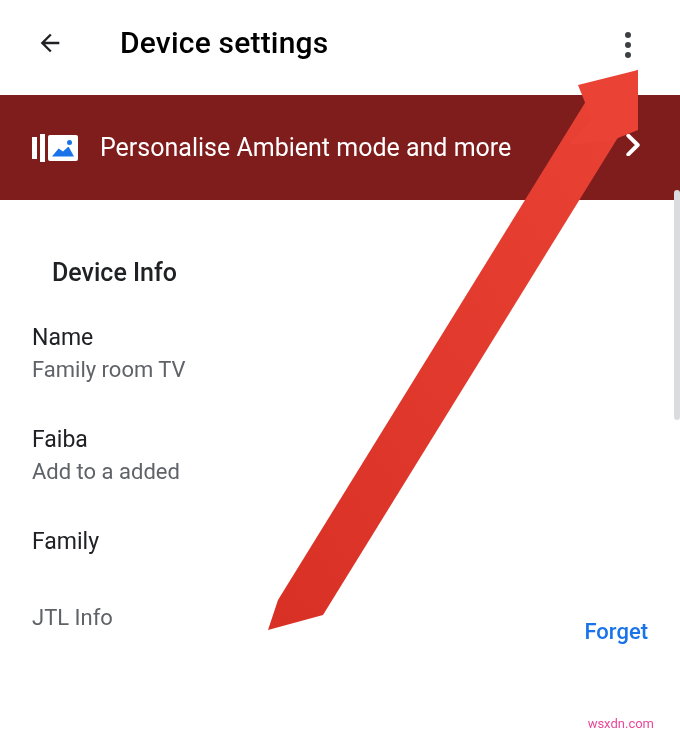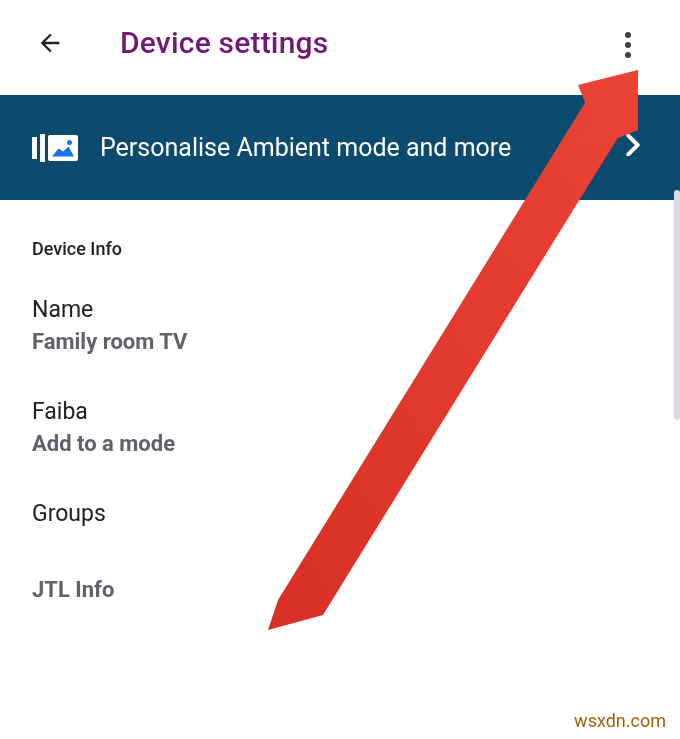--- a/index.html
+++ b/index.html
@@ -27,21 +27,21 @@
       cursor: pointer;
       display: flex;
       align-items: center;
       justify-content: center;
       margin-right: 55px;
     }
     .page-title {
       font-size: 30px;
       font-weight: 500;
       letter-spacing: 0.2px;
-      color: #701a75;
+      color: #000000;
     }
     .more-menu {
       position: absolute;
       right: 40px;
       top: 30px;
       width: 24px;
       height: 30px;
       cursor: pointer;
       display: flex;
       flex-direction: column;
@@ -49,21 +49,21 @@
       justify-content: space-between;
       padding: 2px 0;
     }
     .more-dot {
       width: 6px;
       height: 6px;
       background: #3c4043;
       border-radius: 50%;
     }
     .ambient-banner {
-      background: #0c4a6e;
+      background: #7f1d1d;
       display: flex;
       align-items: center;
       padding: 38px 32px;
       cursor: pointer;
       position: relative;
     }
     .ambient-icon {
       display: flex;
       align-items: center;
       gap: 3px;
@@ -111,44 +111,45 @@
       flex: 1;
     }
     .ambient-chevron {
       color: #ffffff;
       font-size: 20px;
       font-weight: bold;
       margin-left: 10px;
       margin-right: 8px;
     }
     .section-heading {
-      font-size: 18px;
+      font-size: 25px;
       font-weight: 500;
       color: #202124;
-      padding: 38px 32px 15px 32px;
+      padding: 58px 32px 15px 32px;
+      margin-left: 20px;
     }
     .setting-row {
       padding: 22px 32px;
       display: flex;
       align-items: flex-start;
       justify-content: flex-end;
       cursor: pointer;
     }
     .setting-left {
       flex: 1;
     }
     .setting-label {
       font-size: 23px;
       font-weight: 400;
       color: #202124;
       margin-bottom: 6px;
     }
     .setting-value {
       font-size: 22px;
-      font-weight: 700;
+      font-weight: 400;
       color: #5f6368;
     }
     .setting-action {
       font-size: 22px;
       font-weight: 500;
       color: #1a73e8;
       cursor: pointer;
       padding-top: 14px;
     }
     .annotation-arrow {
@@ -156,23 +157,23 @@
       top: 70px;
       left: 268px;
       width: 370px;
       height: 560px;
       pointer-events: none;
       z-index: 100;
     }
     .watermark {
       position: absolute;
       bottom: 8px;
-      right: 14px;
-      font-size: 18px;
-      color: #a16207;
+      right: 26px;
+      font-size: 13px;
+      color: #ec4899;
     }
     .scroll-hint {
       position: absolute;
       right: 0;
       top: 190px;
       width: 6px;
       height: 230px;
       background: #dadce0;
       border-radius: 3px;
     }
@@ -215,34 +216,35 @@
 <div class="setting-row">
   <div class="setting-left">
     <div class="setting-label">Name</div>
     <div class="setting-value">Family room TV</div>
   </div>
 </div>
 
 <div class="setting-row">
   <div class="setting-left">
     <div class="setting-label">Faiba</div>
-    <div class="setting-value">Add to a mode</div>
-  </div>
-</div>
-
-<div class="setting-row">
-  <div class="setting-left">
-    <div class="setting-label">Groups</div>
+    <div class="setting-value">Add to a added</div>
+  </div>
+</div>
+
+<div class="setting-row">
+  <div class="setting-left">
+    <div class="setting-label">Family</div>
   </div>
 </div>
 
 <div class="setting-row">
   <div class="setting-left">
     <div class="setting-value">JTL Info</div>
   </div>
+  <div class="setting-action">Forget</div>
 </div>
 
 <svg class="annotation-arrow" viewBox="0 0 370 560" preserveAspectRatio="none">
   <defs>
     <linearGradient id="redgrad" x1="0%" y1="100%" x2="100%" y2="0%">
       <stop offset="0%" stop-color="#d93025"></stop>
       <stop offset="100%" stop-color="#ea4335"></stop>
     </linearGradient>
   </defs>
   <polygon points="0,560 55,545 370,35 370,0 328,15 10,530" fill="url(#redgrad)"></polygon>

